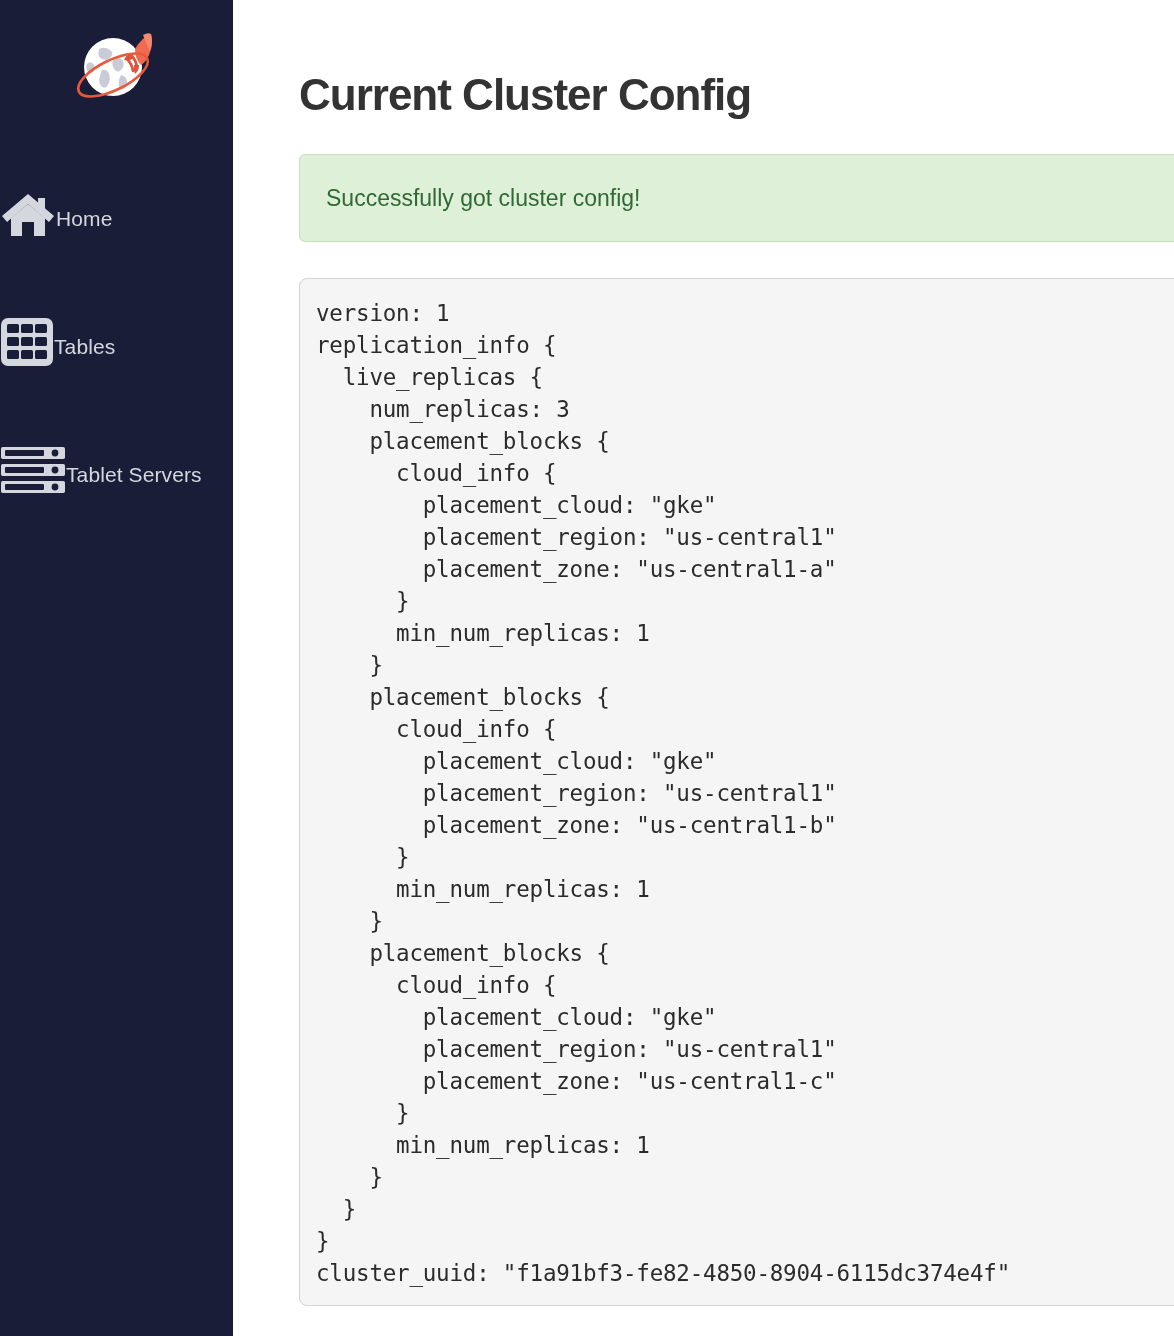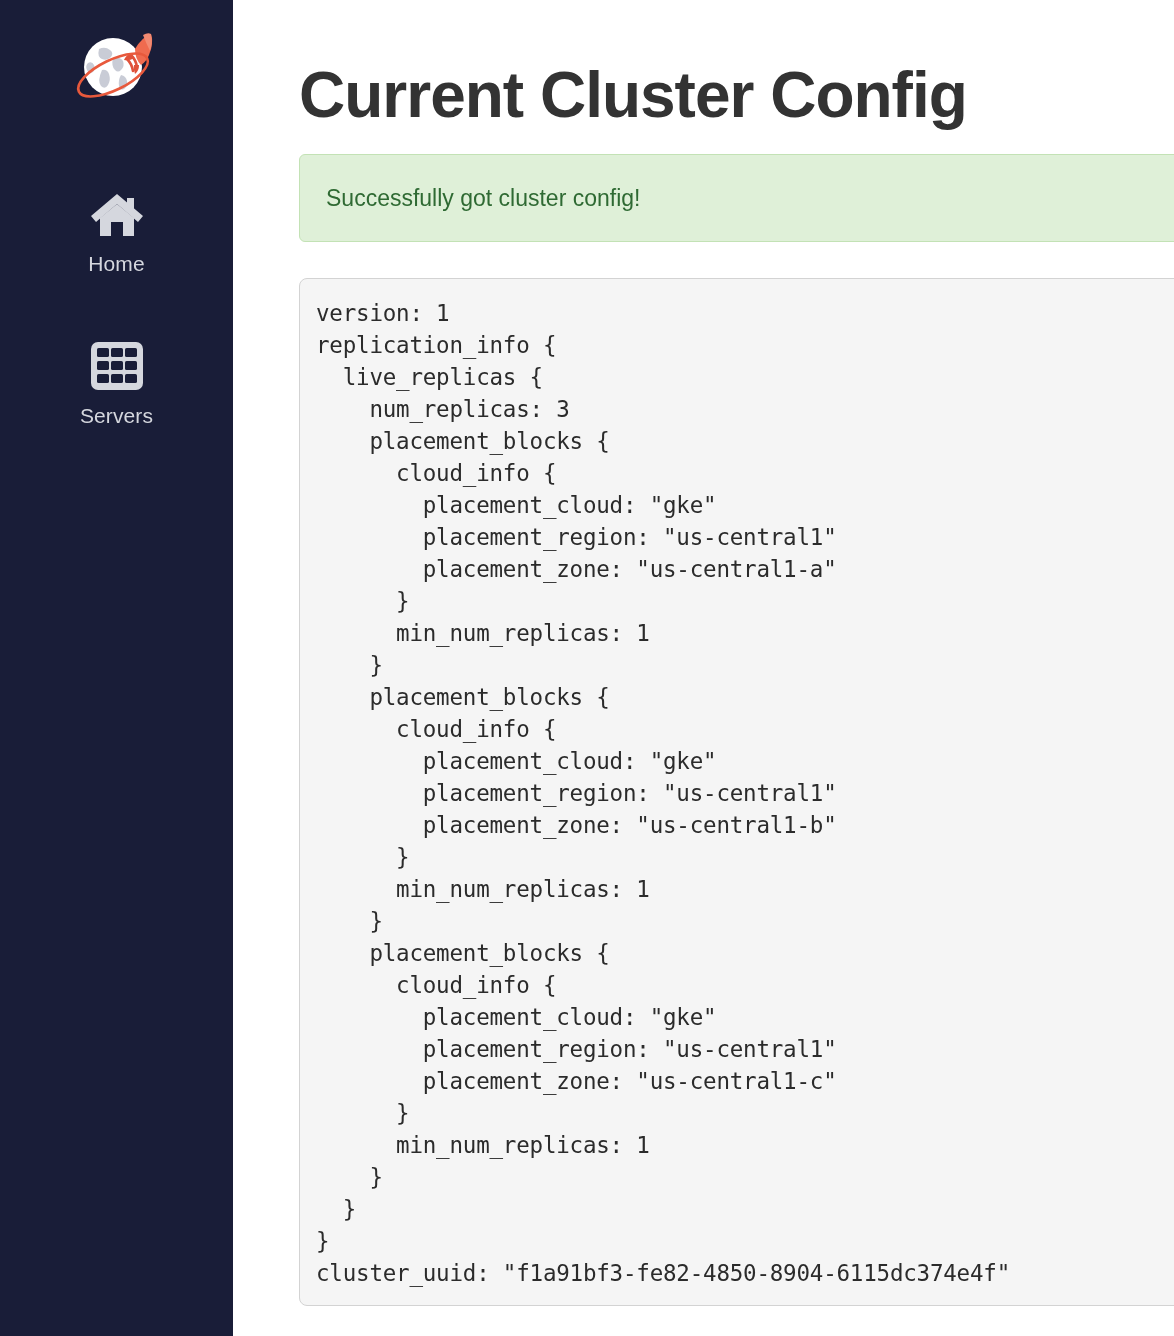--- a/index.html
+++ b/index.html
@@ -46,23 +46,23 @@
     margin-top: 70px;
     width: 100%;
     display: flex;
     flex-direction: column;
     align-items: center;
   }
 
   .nav-item {
     width: 100%;
     display: flex;
-    flex-direction: column;
-    align-items: center;
-    justify-content: flex-end;
+    flex-direction: row;
+    align-items: center;
+    justify-content: flex-start;
     margin-bottom: 62px;
     cursor: pointer;
     text-decoration: none;
   }
   .nav-item:last-child { margin-bottom: 0; }
 
   .nav-icon {
     display: flex;
     align-items: center;
     justify-content: center;
@@ -85,21 +85,21 @@
     background: #ffffff;
     position: relative;
     overflow: hidden;
     padding-left: 66px;
     padding-top: 0;
   }
 
   .page-title {
     margin: 0;
     padding-top: 58px;
-    font-size: 64px;
+    font-size: 44px;
     line-height: 74px;
     font-weight: bold;
     color: #333333;
     letter-spacing: -1px;
     font-family: "Liberation Sans", sans-serif;
     white-space: nowrap;
   }
 
   .alert-success {
     margin-top: 22px;
@@ -196,23 +196,41 @@
               <rect x="35" y="7" width="12" height="9" rx="1.6"></rect>
               <rect x="7" y="20" width="12" height="9" rx="1.6"></rect>
               <rect x="21" y="20" width="12" height="9" rx="1.6"></rect>
               <rect x="35" y="20" width="12" height="9" rx="1.6"></rect>
               <rect x="7" y="33" width="12" height="9" rx="1.6"></rect>
               <rect x="21" y="33" width="12" height="9" rx="1.6"></rect>
               <rect x="35" y="33" width="12" height="9" rx="1.6"></rect>
             </g>
           </svg>
         </span>
-        <span class="nav-label">Servers</span>
+        <span class="nav-label">Tables</span>
       </a>
 
+      <a class="nav-item">
+        <span class="nav-icon">
+          <svg width="66" height="48" viewBox="0 0 66 48">
+            <g>
+              <rect x="1" y="1" width="64" height="12" rx="1.8" fill="#d5d7de"></rect>
+              <rect x="1" y="18" width="64" height="12" rx="1.8" fill="#d5d7de"></rect>
+              <rect x="1" y="35" width="64" height="12" rx="1.8" fill="#d5d7de"></rect>
+              <circle cx="55" cy="7" r="3.4" fill="#191d38"></circle>
+              <circle cx="55" cy="24" r="3.4" fill="#191d38"></circle>
+              <circle cx="55" cy="41" r="3.4" fill="#191d38"></circle>
+              <rect x="5" y="4" width="39" height="6" rx="1" fill="#191d38"></rect>
+              <rect x="5" y="21" width="39" height="6" rx="1" fill="#191d38"></rect>
+              <rect x="5" y="38" width="39" height="6" rx="1" fill="#191d38"></rect>
+            </g>
+          </svg>
+        </span>
+        <span class="nav-label">Tablet Servers</span>
+      </a>
 
 
     </div>
   </nav>
 
   <main class="main">
 
     <h1 class="page-title">Current Cluster Config</h1>
 
     <div class="alert-success">

